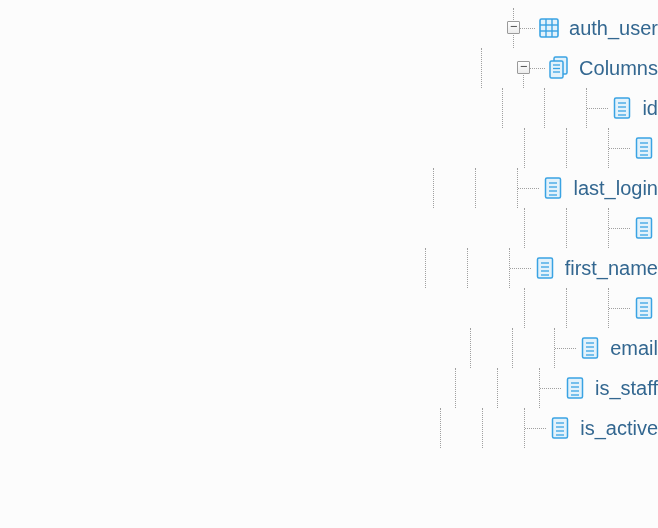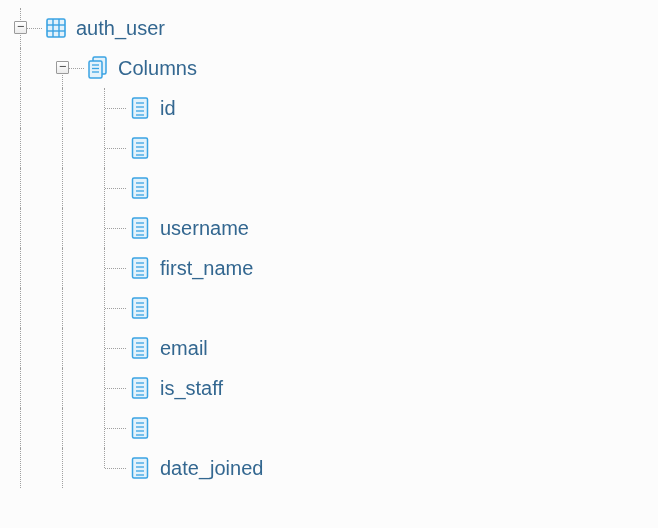--- a/index.html
+++ b/index.html
@@ -12,20 +12,21 @@
       width: 658px;
       height: 528px;
       overflow: hidden;
     }
     .tree { position: relative; }
     .row {
       display: flex;
       align-items: center;
       height: 40px;
       position: relative;
+      justify-content: flex-end;
     }
     .row .label {
       margin-left: 6px;
       white-space: nowrap;
       color: #336790;
     }
     .conn {
       position: relative;
       width: 42px;
       height: 40px;
@@ -160,35 +161,35 @@
         <div class="conn h v-full"></div>
         <span class="icon">
           <svg width="20" height="24" viewBox="0 0 20 24">
             <rect x="2.5" y="2" width="15" height="20" rx="1.5" fill="#e3f2fb" stroke="#3aa3e3" stroke-width="1.5"></rect>
             <line x1="6" y1="7" x2="14" y2="7" stroke="#3aa3e3" stroke-width="1.3"></line>
             <line x1="6" y1="11" x2="14" y2="11" stroke="#3aa3e3" stroke-width="1.3"></line>
             <line x1="6" y1="15" x2="14" y2="15" stroke="#3aa3e3" stroke-width="1.3"></line>
             <line x1="6" y1="19" x2="14" y2="19" stroke="#3aa3e3" stroke-width="1.3"></line>
           </svg>
         </span>
-      </div>
-      <div class="row">
-        <div class="conn v-full"></div>
-        <div class="conn v-full"></div>
-        <div class="conn h v-full"></div>
-        <span class="icon">
-          <svg width="20" height="24" viewBox="0 0 20 24">
-            <rect x="2.5" y="2" width="15" height="20" rx="1.5" fill="#e3f2fb" stroke="#3aa3e3" stroke-width="1.5"></rect>
-            <line x1="6" y1="7" x2="14" y2="7" stroke="#3aa3e3" stroke-width="1.3"></line>
-            <line x1="6" y1="11" x2="14" y2="11" stroke="#3aa3e3" stroke-width="1.3"></line>
-            <line x1="6" y1="15" x2="14" y2="15" stroke="#3aa3e3" stroke-width="1.3"></line>
-            <line x1="6" y1="19" x2="14" y2="19" stroke="#3aa3e3" stroke-width="1.3"></line>
-          </svg>
-        </span>
-        <span class="label">username</span>
+        <span class="label">last_login</span>
+      </div>
+      <div class="row">
+        <div class="conn v-full"></div>
+        <div class="conn v-full"></div>
+        <div class="conn h v-full"></div>
+        <span class="icon">
+          <svg width="20" height="24" viewBox="0 0 20 24">
+            <rect x="2.5" y="2" width="15" height="20" rx="1.5" fill="#e3f2fb" stroke="#3aa3e3" stroke-width="1.5"></rect>
+            <line x1="6" y1="7" x2="14" y2="7" stroke="#3aa3e3" stroke-width="1.3"></line>
+            <line x1="6" y1="11" x2="14" y2="11" stroke="#3aa3e3" stroke-width="1.3"></line>
+            <line x1="6" y1="15" x2="14" y2="15" stroke="#3aa3e3" stroke-width="1.3"></line>
+            <line x1="6" y1="19" x2="14" y2="19" stroke="#3aa3e3" stroke-width="1.3"></line>
+          </svg>
+        </span>
       </div>
       <div class="row">
         <div class="conn v-full"></div>
         <div class="conn v-full"></div>
         <div class="conn h v-full"></div>
         <span class="icon">
           <svg width="20" height="24" viewBox="0 0 20 24">
             <rect x="2.5" y="2" width="15" height="20" rx="1.5" fill="#e3f2fb" stroke="#3aa3e3" stroke-width="1.5"></rect>
             <line x1="6" y1="7" x2="14" y2="7" stroke="#3aa3e3" stroke-width="1.3"></line>
             <line x1="6" y1="11" x2="14" y2="11" stroke="#3aa3e3" stroke-width="1.3"></line>
@@ -248,31 +249,17 @@
         <div class="conn h v-full"></div>
         <span class="icon">
           <svg width="20" height="24" viewBox="0 0 20 24">
             <rect x="2.5" y="2" width="15" height="20" rx="1.5" fill="#e3f2fb" stroke="#3aa3e3" stroke-width="1.5"></rect>
             <line x1="6" y1="7" x2="14" y2="7" stroke="#3aa3e3" stroke-width="1.3"></line>
             <line x1="6" y1="11" x2="14" y2="11" stroke="#3aa3e3" stroke-width="1.3"></line>
             <line x1="6" y1="15" x2="14" y2="15" stroke="#3aa3e3" stroke-width="1.3"></line>
             <line x1="6" y1="19" x2="14" y2="19" stroke="#3aa3e3" stroke-width="1.3"></line>
           </svg>
         </span>
-      </div>
-      <div class="row">
-        <div class="conn v-full"></div>
-        <div class="conn v-full"></div>
-        <div class="conn h v-top"></div>
-        <span class="icon">
-          <svg width="20" height="24" viewBox="0 0 20 24">
-            <rect x="2.5" y="2" width="15" height="20" rx="1.5" fill="#e3f2fb" stroke="#3aa3e3" stroke-width="1.5"></rect>
-            <line x1="6" y1="7" x2="14" y2="7" stroke="#3aa3e3" stroke-width="1.3"></line>
-            <line x1="6" y1="11" x2="14" y2="11" stroke="#3aa3e3" stroke-width="1.3"></line>
-            <line x1="6" y1="15" x2="14" y2="15" stroke="#3aa3e3" stroke-width="1.3"></line>
-            <line x1="6" y1="19" x2="14" y2="19" stroke="#3aa3e3" stroke-width="1.3"></line>
-          </svg>
-        </span>
-        <span class="label">date_joined</span>
+        <span class="label">is_active</span>
       </div>
     </div>
 
 </div>
 
 </body></html>

